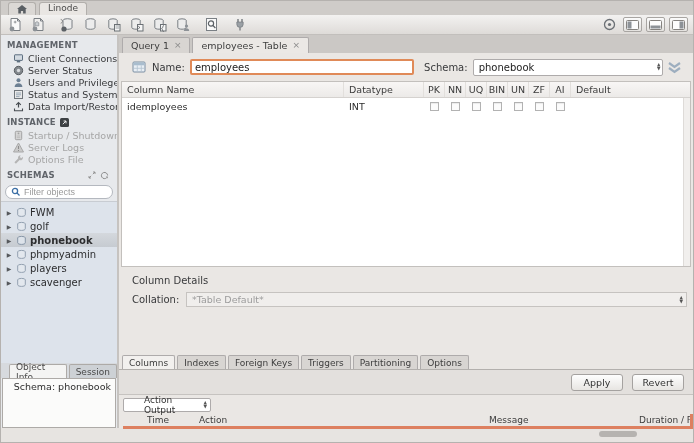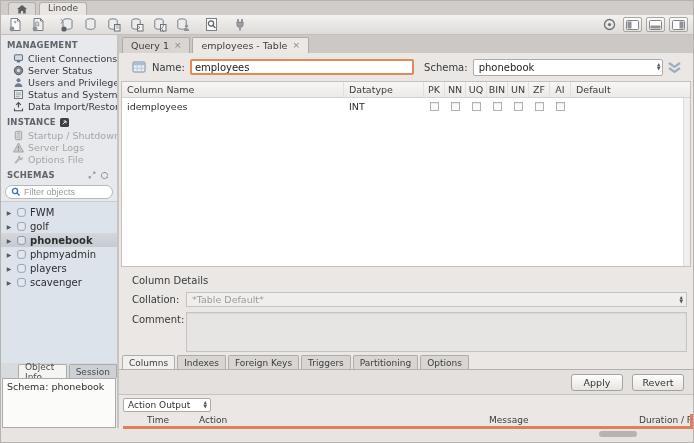--- a/index.html
+++ b/index.html
@@ -35,25 +35,25 @@
   .side-item.disabled { color:#a6a6a6; }
   .side-item .ic { width:12px; display:flex; justify-content:center; flex:none; }
   .filter-box { margin:3px 4px 2px 4px; height:14px; background:#fff; border:1px solid #b4b8bf; border-radius:8px;
                 display:flex; align-items:center; padding:0 5px; gap:3px; flex:none; }
   .filter-box input { border:none; outline:none; background:transparent; font-size:9px; width:78px; color:#555; }
   .filter-box input::placeholder { color:#9a9a9a; }
   .schema-tree { flex:1; background:#dde3eb; border-top:1px solid #c8ccd2; padding-top:3px; overflow:hidden; }
   .tree-item { height:14px; display:flex; align-items:center; gap:3px; padding-left:4px; font-size:10px; color:#2c2d2f; }
   .tree-item .arrow { width:8px; font-size:6px; color:#55585c; text-align:center; flex:none; }
   .tree-item.selected { background:linear-gradient(#d4d8dd,#c6cbd1); font-weight:bold; }
-  .bottom-tabs { height:15px; background:#d7dade; display:flex; align-items:flex-end; padding-left:17px; gap:2px; flex:none; }
+  .bottom-tabs { height:15px; background:#d7dade; display:flex; align-items:flex-end; padding-left:8px; gap:2px; flex:none; }
   .btab { height:14px; display:flex; align-items:center; padding:0 6px; font-size:9px; color:#4a4a4a;
           background:#cdd1d5; border:1px solid #adaaa7; border-bottom:none; border-radius:2px 2px 0 0; }
   .btab.active { background:#f4f4f3; }
-  .object-info { height:50px; flex:none; background:#fbfbfa; border:1px solid #adaaa7; margin:0 1px; font-size:9.5px; padding:2px 4px; color:#2e2e2e; }
+  .object-info { height:50px; flex:none; background:#fbfbfa; border:1px solid #adaaa7; margin:0 1px; font-size:9.5px; padding:2px 4px; color:#2e2e2e;text-align:right; }
 
   
   .main { flex:1; min-width:0; display:flex; flex-direction:column; background:#eae7e4; }
   .editor-tabbar { height:18px; background:#cbc8c5; display:flex; align-items:flex-end; padding-left:3px; gap:2px; flex:none; }
   .etab { height:16px; display:flex; align-items:center; gap:5px; padding:0 8px; font-size:9.5px; color:#3d3d3d;
           background:#d8d5d2; border:1px solid #aeabab; border-bottom:none; border-radius:2px 2px 0 0; }
   .etab.active { background:#ebe8e5; }
 
   .form-row { height:28px; flex:none; display:flex; align-items:center; padding-left:13px; padding-right:8px; }
   .lbl { font-size:10px; color:#38393b; }
@@ -94,21 +94,21 @@
           background:#d8d5d2; border:1px solid #aeabab; border-bottom:none; border-radius:2px 2px 0 0; }
   .stab.active { background:#f2f0ee; }
   .btn-row { height:25px; flex:none; display:flex; align-items:center; justify-content:flex-end; gap:9px;
              padding-right:9px; background:#e3e0dd; border-bottom:1px solid #c6c3c0; }
   .btn { min-width:52px; height:17px; display:flex; align-items:center; justify-content:center; font-size:9.5px; color:#333;
          background:linear-gradient(#fefefe,#e7e5e2); border:1px solid #a5a2a0; border-radius:3px; }
 
   
   .action-output { flex:1; min-height:0; padding:3px 0 0 4px; background:#eae7e4; }
   .ao-select { width:88px; height:14px; background:#fff; border:1px solid #aeabab; border-radius:2px;
-               display:flex; align-items:center; justify-content:space-between; padding:0 3px 0 4px; font-size:9px; margin-bottom:2px; }
+               display:flex; align-items:center; justify-content:space-between; padding:0 3px 0 20px; font-size:9px; margin-bottom:2px; }
   .ao-grid { border-right:3px solid #dd8060; }
   .ao-header { display:flex; align-items:center; height:12px; font-size:9px; color:#3c3c3c; overflow:hidden; }
   .ac { flex:none; overflow:hidden; white-space:nowrap; }
   .ac0 { width:24px; } .ac1 { width:52px; } .ac2 { width:290px; } .ac3 { width:150px; } .ac4 { flex:1; min-width:0; }
   .ao-bar { height:3px; background:#dd8060; }
 
   
   .statusbar { height:16px; background:#e5e2df; border-top:1px solid #bcb9b6; display:flex; align-items:center;
                padding-left:5px; font-size:9.5px; color:#3a3a3a; }
   .hscroll-thumb { position:absolute; left:598px; top:430px; width:38px; height:6px; border-radius:3px; background:#b6b3b0; }
@@ -517,26 +517,20 @@
           <div class="cd-value">
             <div class="collation-box">
               <span>*Table Default*</span>
               <span class="spinner">
                 <span>▲</span>
                   <span>▼</span>
               </span>
             </div>
           </div>
         </div>
-        <div class="cd-row">
-          <span class="cd-label">Comment:</span>
-          <div class="cd-value">
-            <div class="comment-box"></div>
-          </div>
-        </div>
       </div>
 
       <div class="subtabs">
         <div class="stab active">
             <span>Columns</span>
           </div>
         <div class="stab">
             <span>Indexes</span>
           </div>
         <div class="stab">

